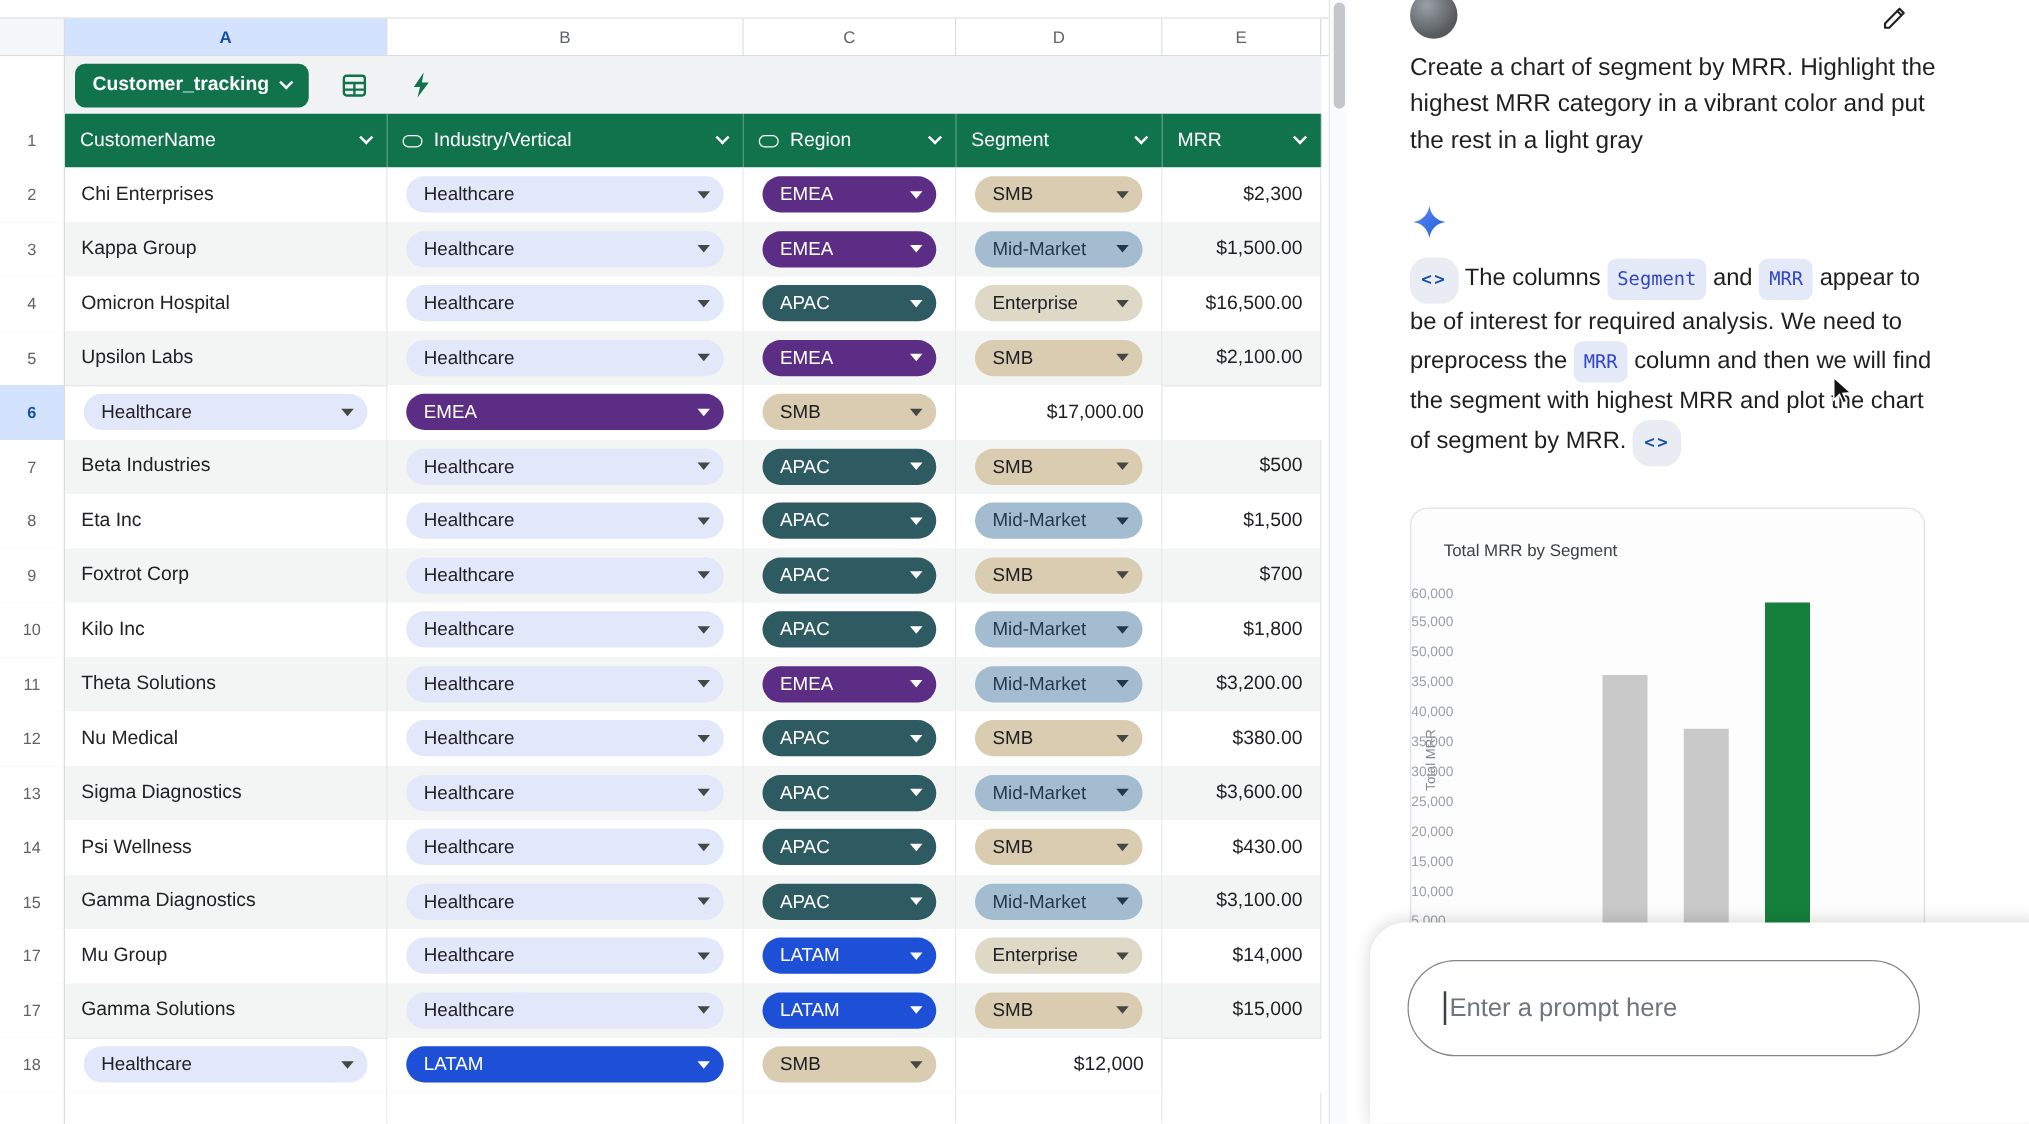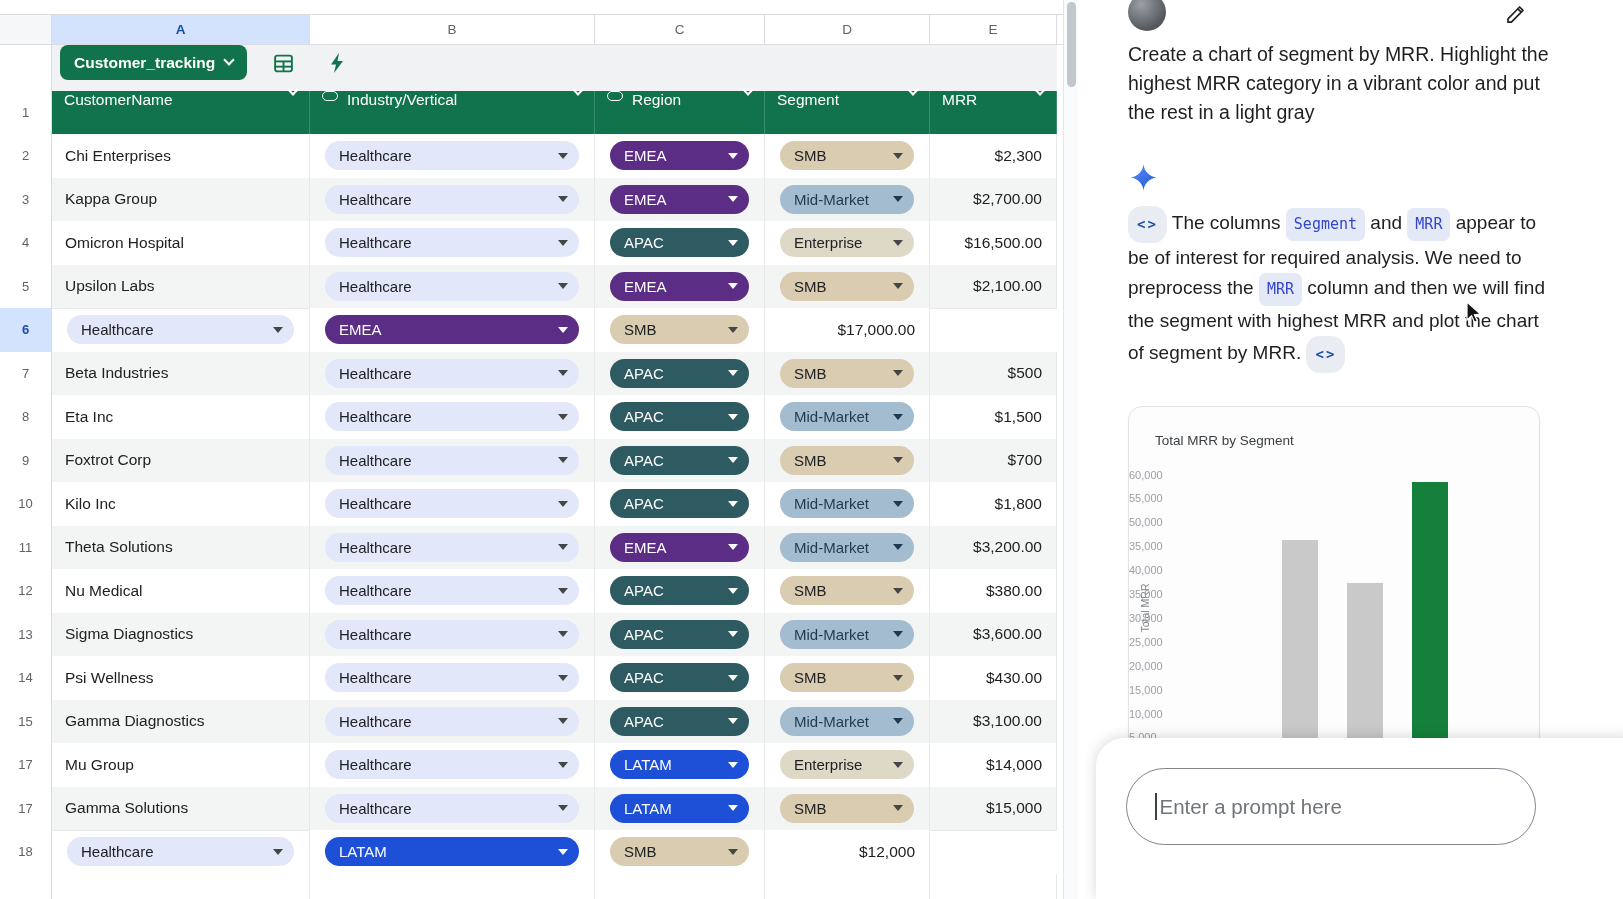--- a/index.html
+++ b/index.html
@@ -14,31 +14,31 @@
 
   .top-spacer { height:14px; }
   .letters { height:31px; border-top:1px solid #dadce0; border-bottom:1px solid #dadce0; }
   .letters .cell { text-align:center; line-height:29px; font-size:13.5px; color:#5f6368;
     border-right:1px solid #dadce0; background:#fff; }
   .letters .corner { background:#f6f7f8; }
   .letters .sel-col { background:#d3e3fd; color:#174ea6; font-weight:700; }
 
   .striprow { height:46px; }
   .striprow .gut { border-right:1px solid #d9dbde; background:#fff; }
-  .strip { grid-column: 2 / 7; background:#f0f2f3; display:flex; align-items:flex-start; gap:18px; padding-left:8px; }
+  .strip { grid-column: 2 / 7; background:#f0f2f3; display:flex; align-items:center; gap:18px; padding-left:8px; }
   .table-chip { display:flex; align-items:center; gap:10px; background:var(--green); color:#fff;
     height:35px; padding:0 14px; border-radius:8px; font-size:15.5px; font-weight:700; cursor:default; }
   .chev { display:inline-block; width:8px; height:8px; border-right:2px solid currentColor;
     border-bottom:2px solid currentColor; transform:rotate(45deg); margin-top:-5px; }
   .strip-icon { width:36px; height:36px; display:flex; align-items:center; justify-content:center; }
 
   .hdr { height:43px; }
   .hdr .gut { background:#fff; border-right:1px solid #d9dbde; text-align:center; line-height:43px;
     font-size:13px; color:#5f6368; }
-  .hcell { background:var(--green); color:#fff; display:flex; align-items:flex-start; gap:9px;
+  .hcell { background:var(--green); color:#fff; display:flex; align-items:center; gap:9px;
     padding:0 12px; font-size:15.5px; font-weight:500; border-right:1px solid rgba(255,255,255,0.18); }
   .hlabel { flex:1; white-space:nowrap; overflow:hidden; }
   .chip-outline { width:16px; height:10px; border:1.6px solid #fff; border-radius:6px; flex:0 0 auto; }
 
   .trow { height:43.5px; }
   .trow.band .dcell { background:#f3f5f4; }
   .gutcell { background:#fff; border-right:1px solid #d9dbde; border-bottom:1px solid #e8eaec;
     text-align:center; line-height:43.5px; font-size:13px; color:#5f6368; }
   .gut-sel { background:#d3e3fd; color:#174ea6; font-weight:700; }
   .dcell { background:#fff; border-right:1px solid #e6e8ea; border-bottom:1px solid #e6e8ea;
@@ -204,21 +204,21 @@
         <span class="chip-label">EMEA</span>
         <span class="tri" style="border-top-color: rgb(255, 255, 255);"></span>
       </span>
     </div>
     <div class="dcell">
       <span class="chip chip-segment" style="background: rgb(164, 188, 207); color: rgb(31, 58, 80);">
         <span class="chip-label">Mid-Market</span>
         <span class="tri" style="border-top-color: rgb(31, 58, 80);"></span>
       </span>
     </div>
-    <div class="dcell cell-mrr">$2,700.00</div>
+    <div class="dcell cell-mrr">$1,500.00</div>
   </div>
 
   <div class="grid-row trow">
     <div class="gutcell gut">4</div>
     <div class="dcell cell-customer">
       <span class="ctext">Omicron Hospital</span>
     </div>
     <div class="dcell">
       <span class="chip chip-industry" style="background: rgb(226, 231, 249); color: rgb(32, 33, 36);">
         <span class="chip-label">Healthcare</span>

